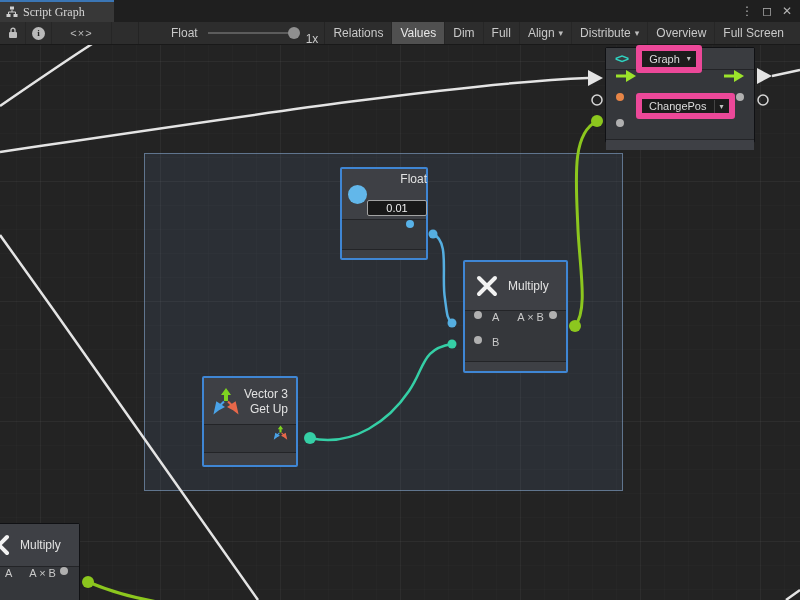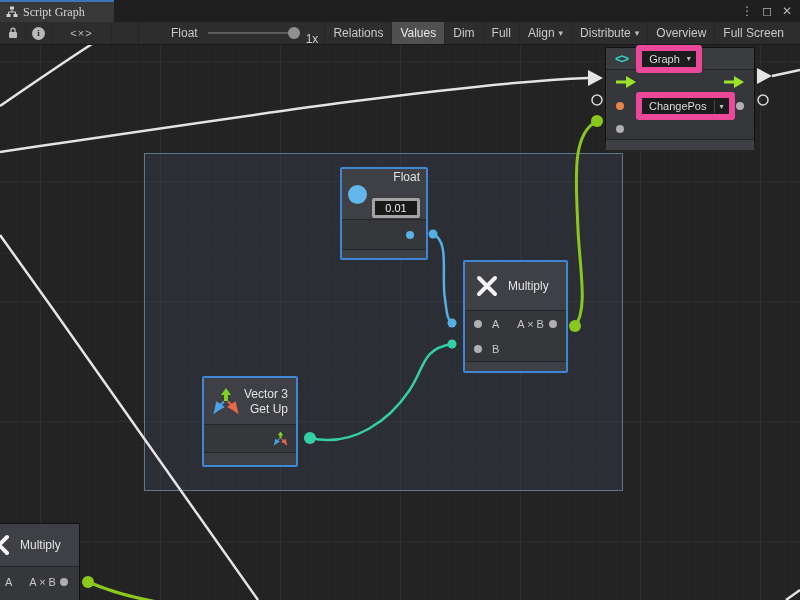--- a/index.html
+++ b/index.html
@@ -39,31 +39,31 @@
 
   .selrect { position:absolute; left:144px; top:108px; width:479px; height:338px;
              background:rgba(115,155,215,0.10); border:1px solid rgba(140,175,215,0.55); }
 
   svg.wires { position:absolute; top:0; left:0; pointer-events:none; }
 
   
   .node { position:absolute; background:#35373b; border:1px solid #141518; border-radius:2px; color:#d9d9d9; }
   .node.selected { border:2px solid #3f86d4; }
   .nhead { background:#3e4045; border-bottom:1px solid #232427; display:flex; align-items:center; position:relative; }
-  .nrow  { position:relative; display:flex; align-items:center; font-size:11px; color:#c9c9c9; }
+  .nrow  { position:relative; display:flex; font-size:11px; color:#c9c9c9; }
   .nfoot { background:#3e4045; border-top:1px solid #232427; }
   .pdot  { width:9px; height:9px; border-radius:50%; background:#b0b0b0; position:absolute; }
   .pdot.small { width:8px; height:8px; }
   .ntitle { font-size:12px; color:#e2e2e2; }
   .pill { background:#1c1c1c; border:6px solid #ec4899; border-radius:3px; color:#dcdcdc; font-size:11px;
           display:flex; align-items:center; }
   .pill .dd-text { padding:2px 7px; }
   .pill .dd-caret { border-left:1px solid #444; padding:2px 5px; font-size:8px; color:#c0c0c0; }
-  .valuebox { background:#191919; border:3px solid #a3a3a3; border-radius:2px; color:#eeeeee;
-              font-size:11px; width:48px; text-align:center; padding:1px 0; }
+  .valuebox { background:#191919; border:1px solid #a3a3a3; border-radius:2px; color:#eeeeee;
+              font-size:11px; width:60px; text-align:center; padding:1px 0; }
 </style>
 </head>
 <body>
 
 <div class="window">
 
   <div class="tabbar">
     <div class="tab">
       <svg width="12" height="12" viewBox="0 0 12 12">
         <rect x="4" y="0.5" width="4" height="3" fill="#cfcfcf"></rect>

